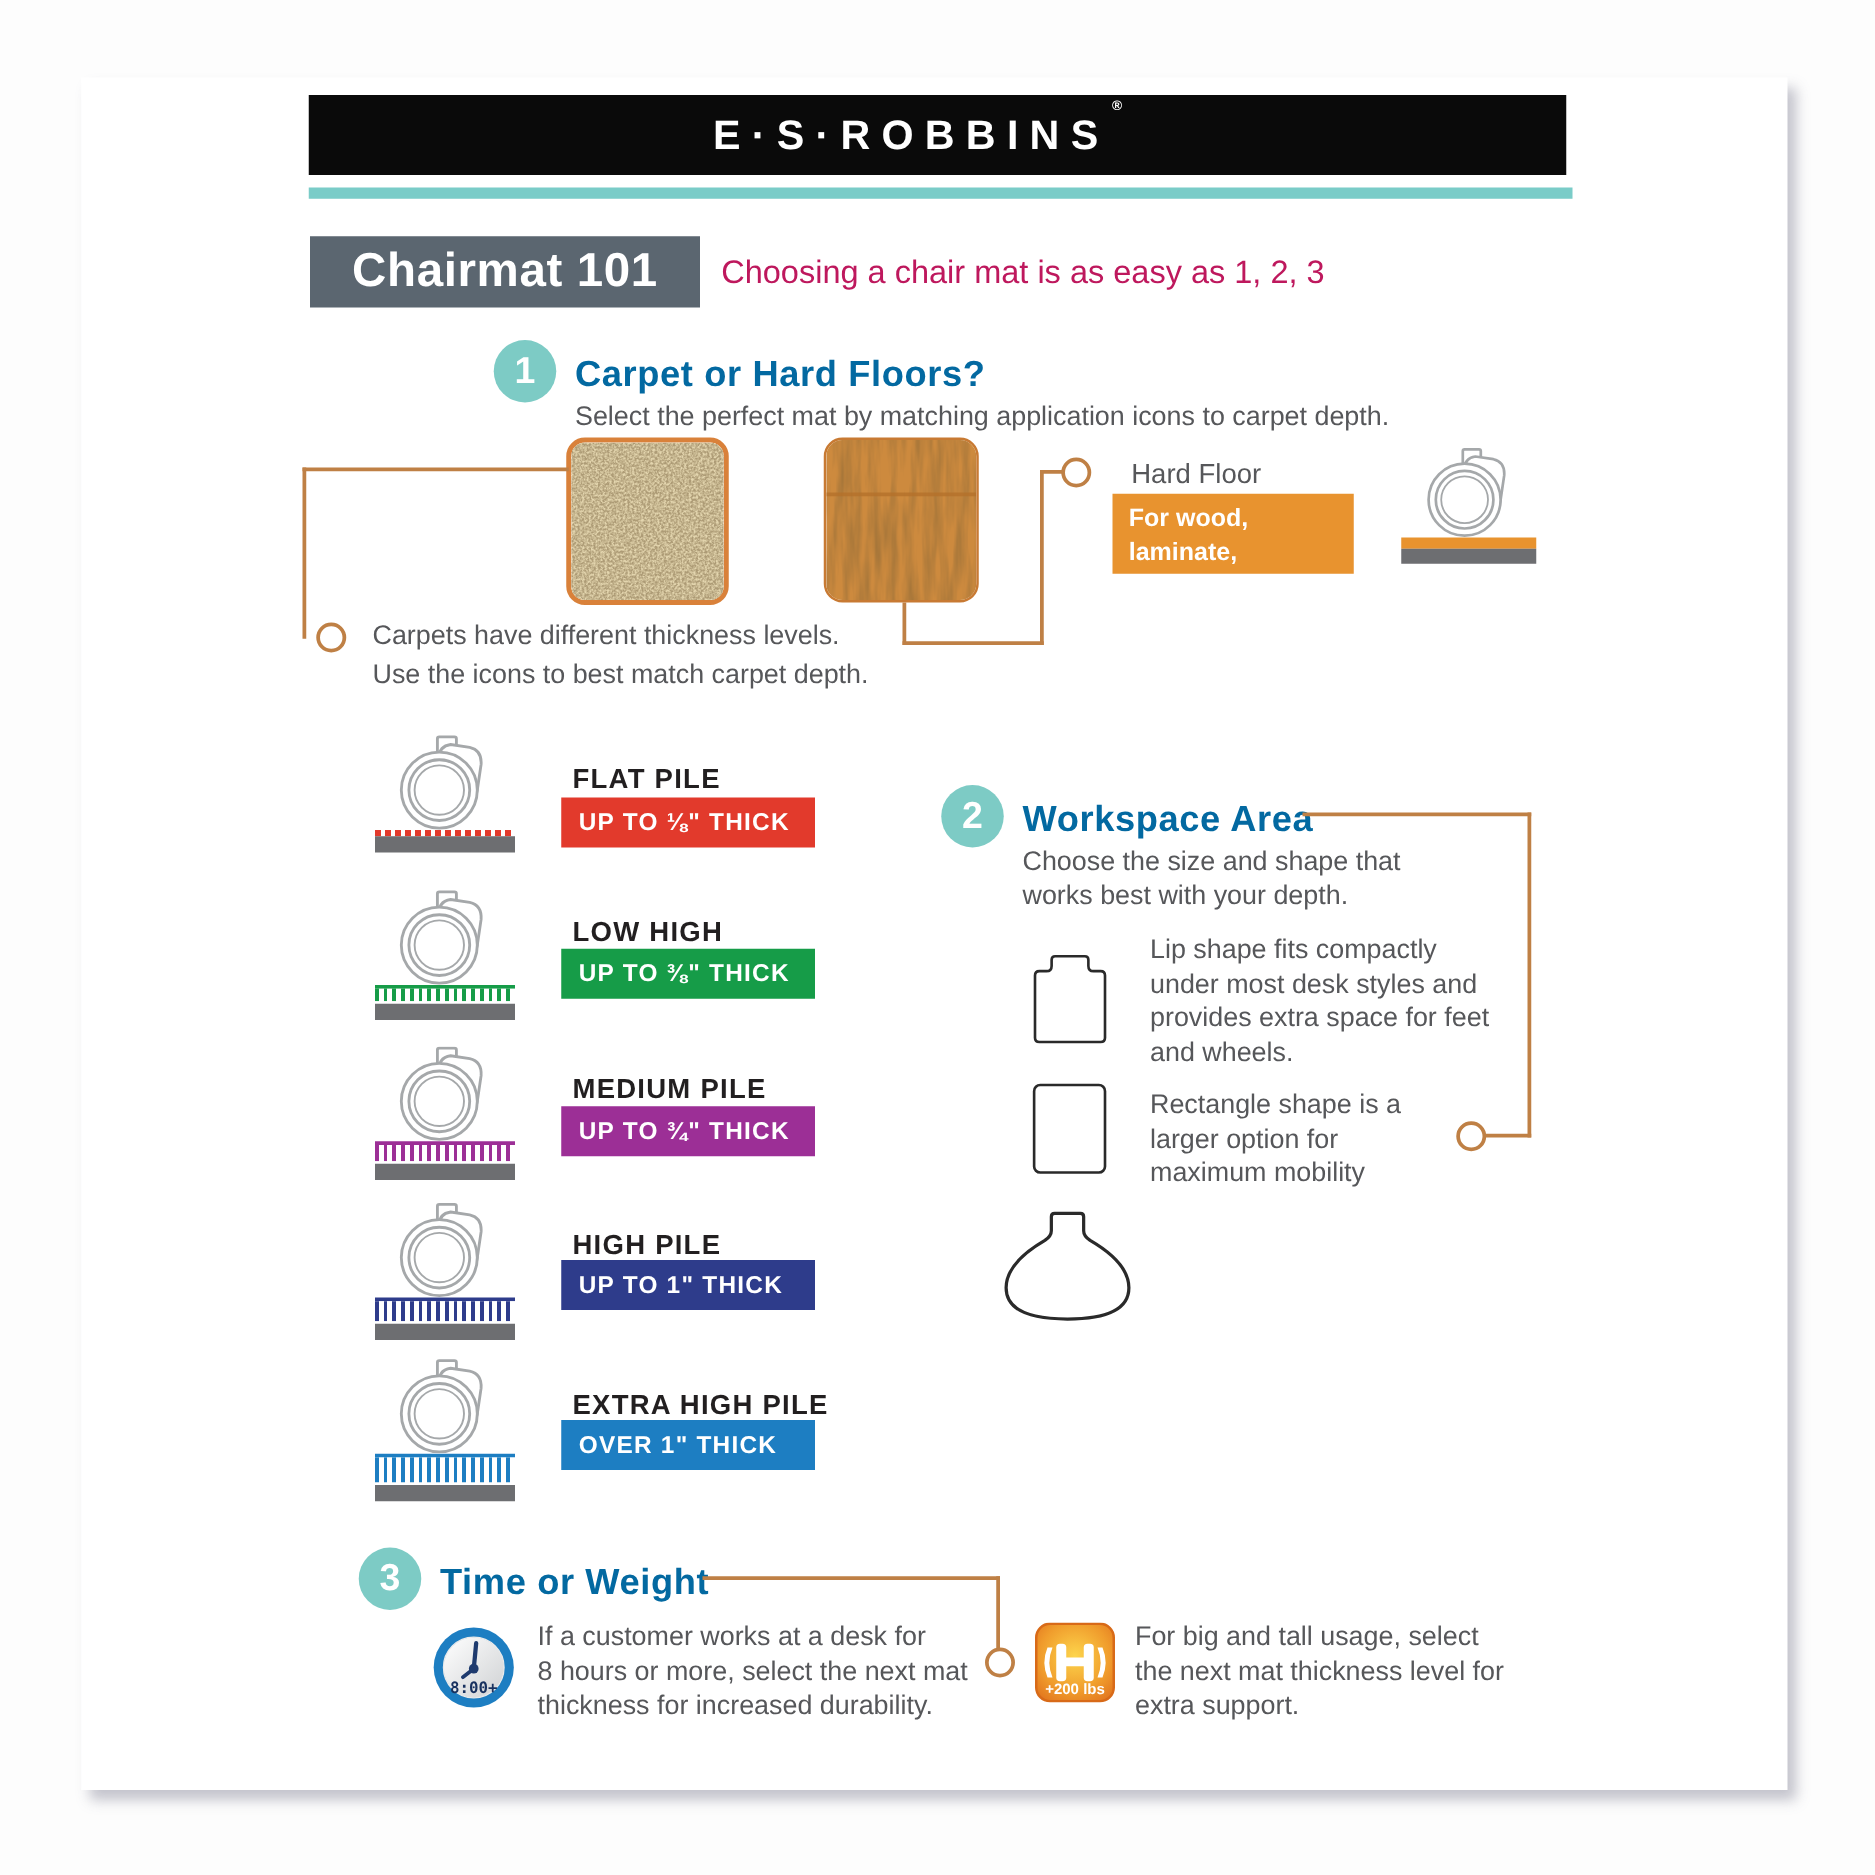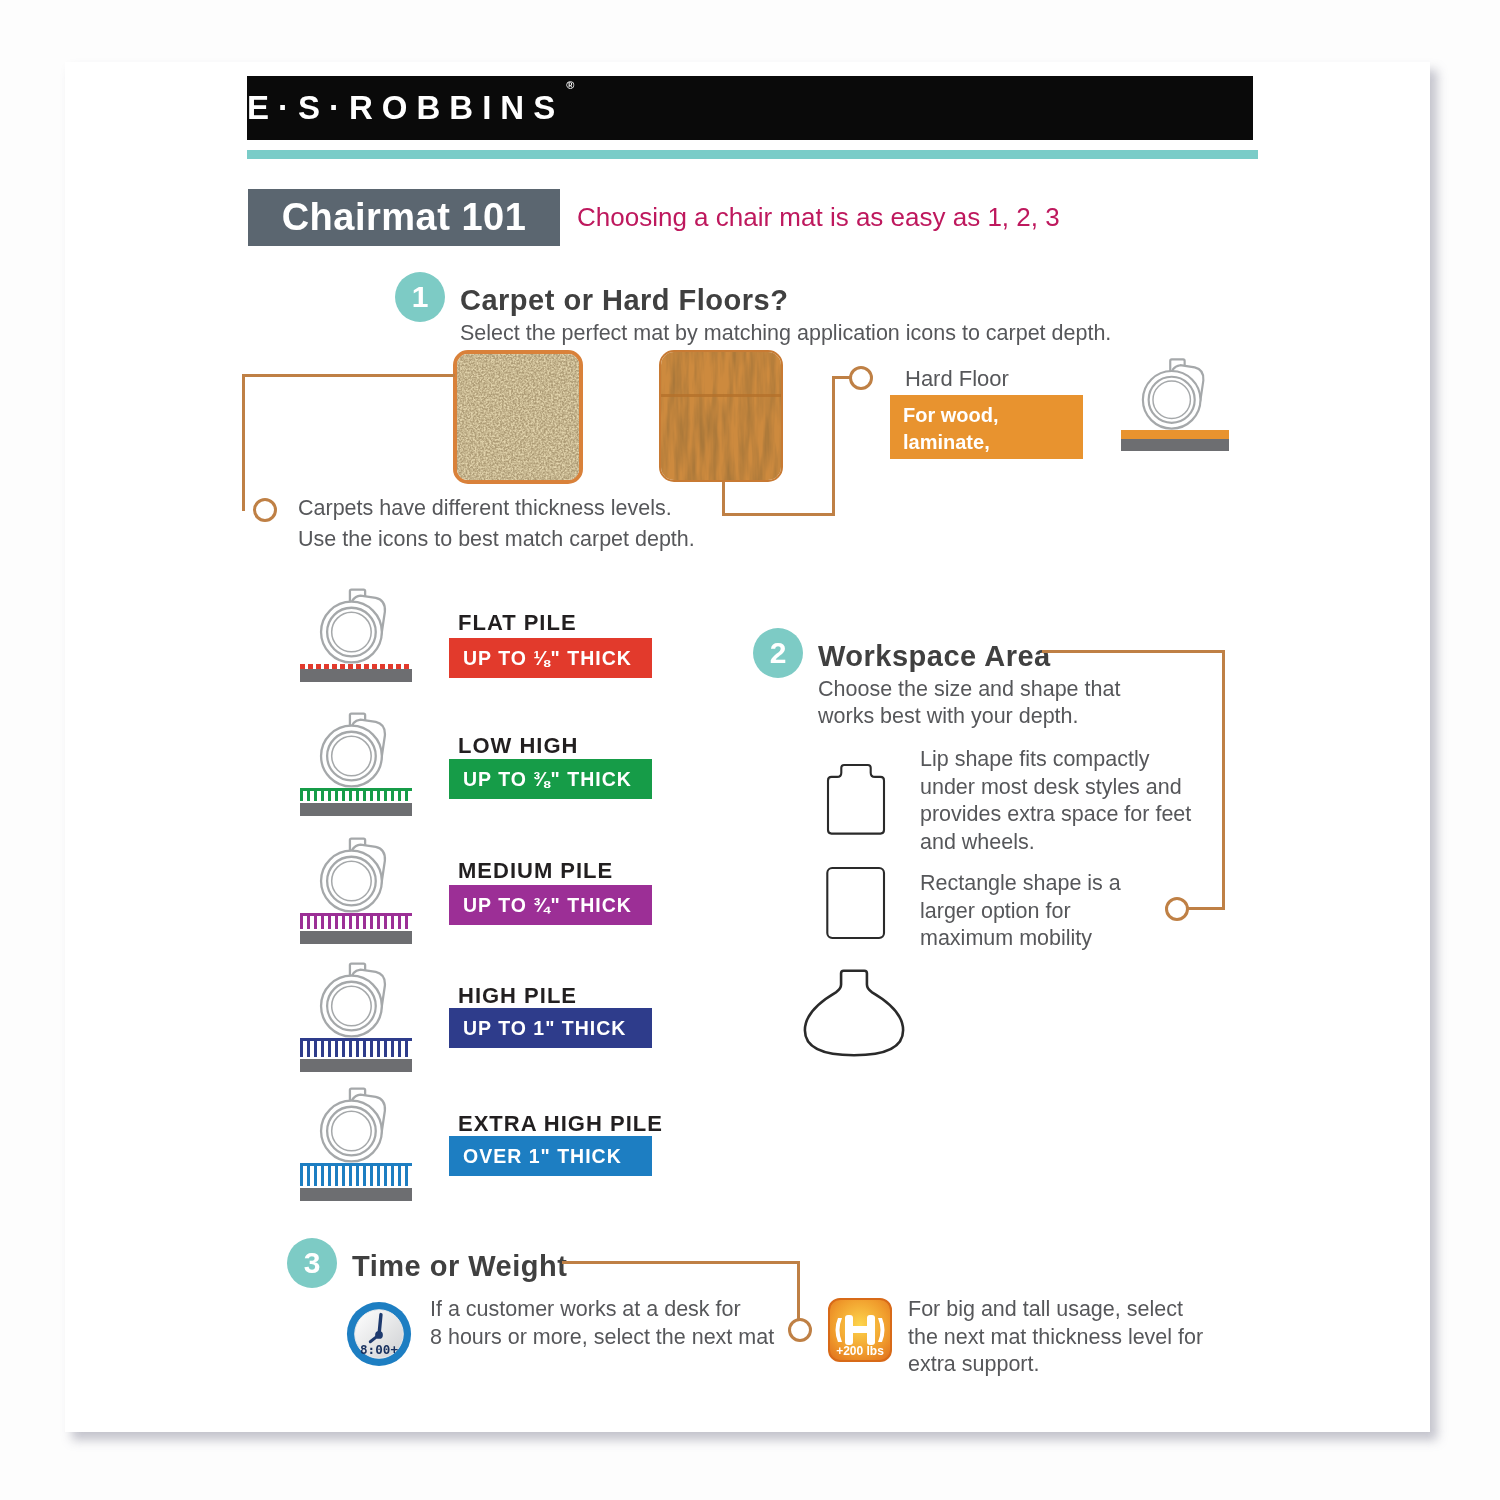--- a/index.html
+++ b/index.html
@@ -11,33 +11,33 @@
     -webkit-font-smoothing:antialiased;
   }
   .page{
     position:absolute;left:65px;top:62px;width:1365px;height:1370px;
     background:#ffffff;
     box-shadow:7px 8px 10px rgba(125,125,145,.45);
   }
   .abs{position:absolute;}
   
   .logo-bar{left:182px;top:14px;width:1006px;height:64px;background:#0a0a0a;
-    display:flex;align-items:center;justify-content:flex-start;padding-right:34px;box-sizing:border-box;}
+    display:flex;align-items:center;justify-content:center;padding-right:34px;box-sizing:border-box;}
   .logo-text{color:#fff;font-weight:bold;font-size:33px;letter-spacing:9px;white-space:nowrap;}
   .logo-reg{color:#fff;font-size:11px;vertical-align:top;position:relative;top:-10px;left:2px;letter-spacing:0;}
   .teal-rule{left:182px;top:88px;width:1011px;height:9px;background:#7accc8;}
   .title-box{left:183px;top:127px;width:312px;height:57px;background:#5b6670;
     display:flex;align-items:center;justify-content:center;}
   .title-box span{color:#fff;font-weight:bold;font-size:38px;letter-spacing:.5px;}
   .subtitle{left:512px;top:140px;font-size:26px;color:#be185d;}
   
   .step-circle{width:50px;height:50px;border-radius:50%;background:#7dcbc5;
     display:flex;align-items:center;justify-content:center;
     color:#fff;font-weight:bold;font-size:30px;}
-  .step-title{font-weight:bold;font-size:29px;color:#404040;letter-spacing:.5px;white-space:nowrap;}
+  .step-title{font-weight:bold;font-size:29px;color:#0369a1;letter-spacing:.5px;white-space:nowrap;}
   .body-text{font-size:21.5px;line-height:27.5px;color:#56575a;white-space:nowrap;}
   
   .cl{background:#bf8045;}
   .cl-circle{border:3px solid #bf8045;border-radius:50%;width:16px;height:16px;background:#fff;}
   .cl-circle.big{width:18px;height:18px;}
   
   .swatch{border-radius:15px;overflow:hidden;}
   .carpet-swatch{border:4px solid #d9813a;}
   .wood-swatch{border:2px solid #c87a33;}
   
@@ -273,20 +273,21 @@
     <circle cx="35" cy="35" r="33" fill="#1d7ec2"></circle>
     <circle cx="35" cy="35" r="25" fill="url(#clockFace)" stroke="#e9eaeb" stroke-width="1"></circle>
     <line x1="35" y1="36" x2="37" y2="15" stroke="#1e3a6e" stroke-width="3.5" stroke-linecap="round"></line>
     <line x1="35" y1="36" x2="26" y2="43" stroke="#1e3a6e" stroke-width="3" stroke-linecap="round"></line>
     <circle cx="35" cy="36" r="4" fill="#1e3a6e"></circle>
     <text x="35" y="56" font-size="13" font-weight="bold" fill="#18315f" text-anchor="middle">8:00+</text>
   </svg>
   <div class="abs" style="left:365px;top:1234px;">
     <div class="body-text">If a customer works at a desk for</div>
     <div class="body-text">8 hours or more, select the next mat</div>
+    <div class="body-text">thickness for increased durability.</div>
   </div>
 
   <svg class="abs" style="left:763px;top:1236px;" width="64" height="64" viewBox="0 0 64 64">
     <rect x="1" y="1" width="62" height="62" rx="11" fill="url(#weightGrad)" stroke="#d86a18" stroke-width="2"></rect>
     <g fill="#ffffff">
       <path d="M10 20 q-5 12 0 24 l4 0 q-5 -12 0 -24 Z"></path>
       <rect x="17" y="17" width="8" height="30" rx="3"></rect>
       <rect x="24" y="28" width="16" height="7"></rect>
       <rect x="39" y="17" width="8" height="30" rx="3"></rect>
       <path d="M54 20 q5 12 0 24 l-4 0 q5 -12 0 -24 Z"></path>

